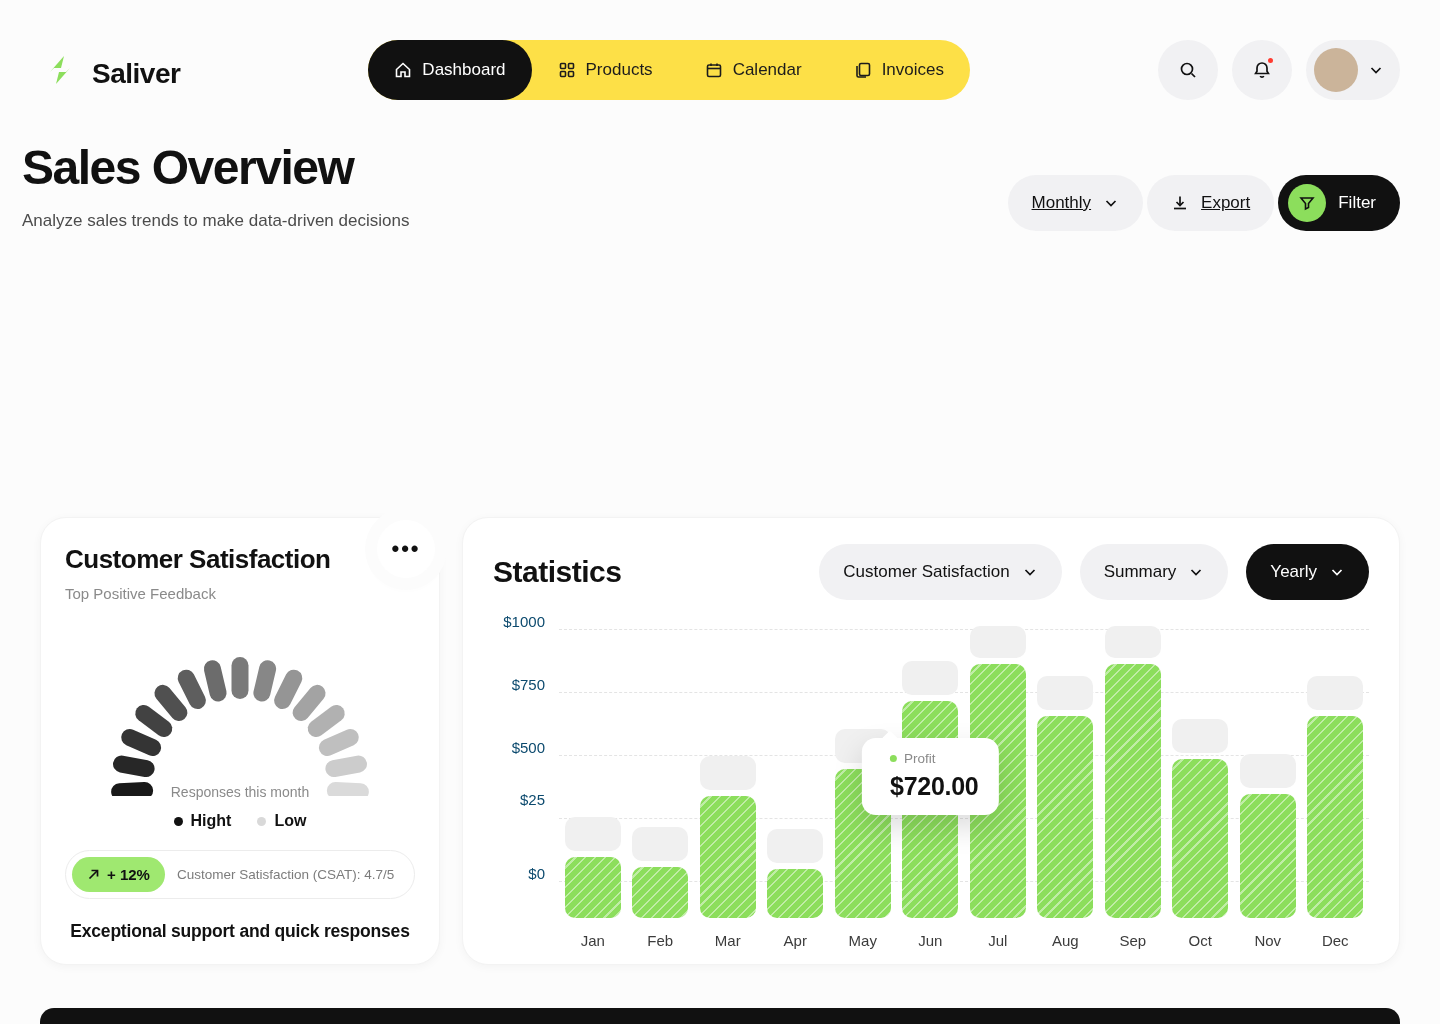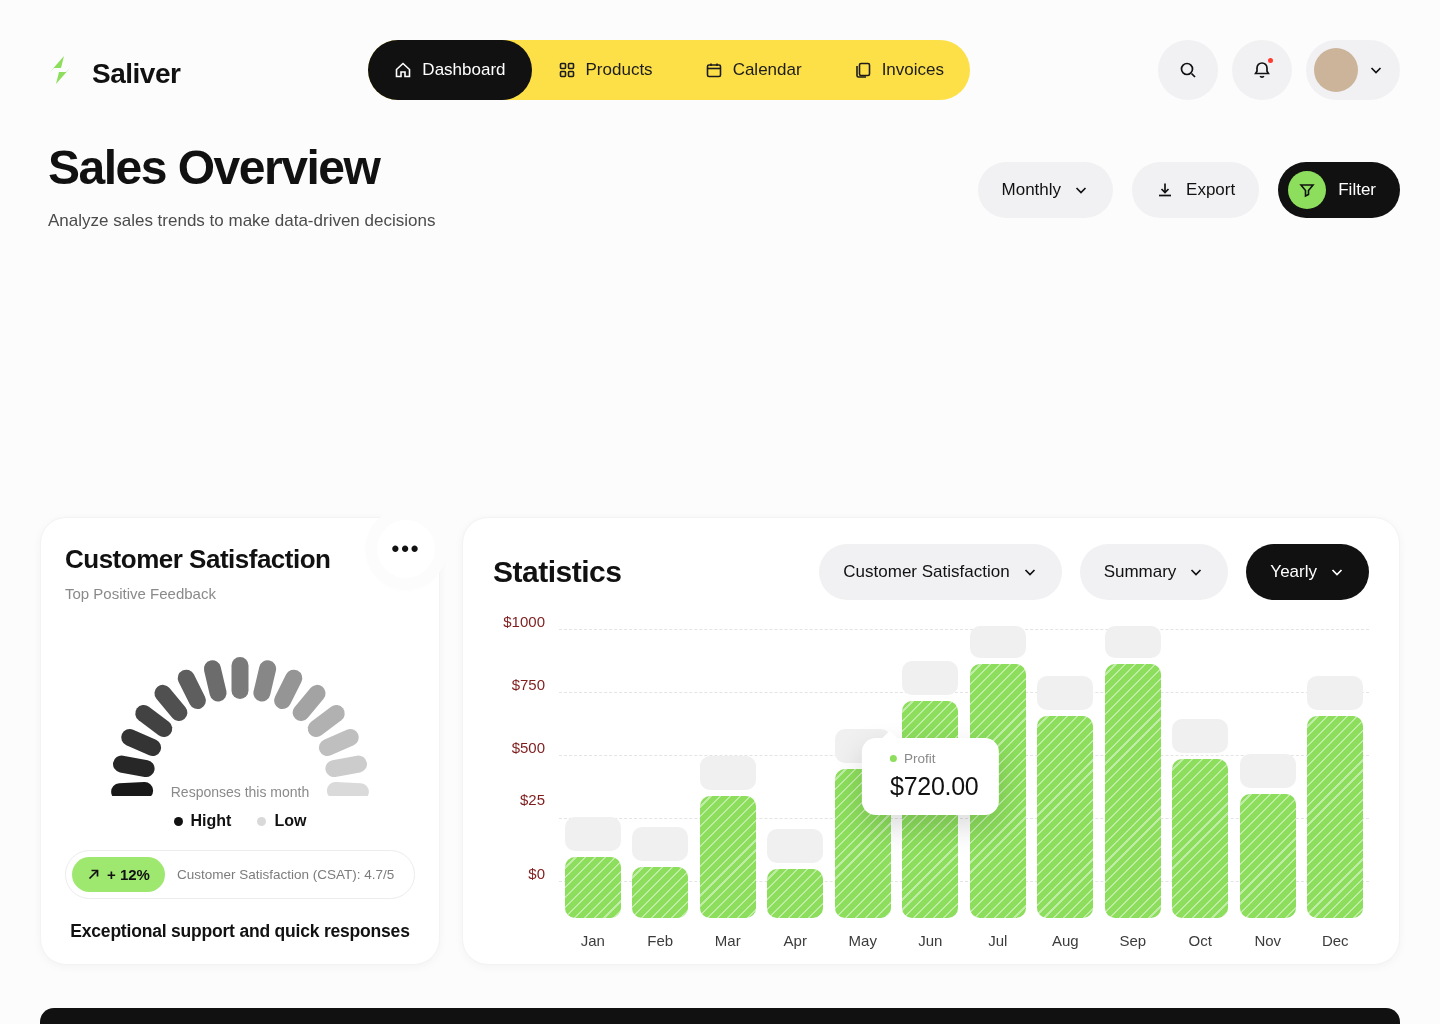--- a/index.html
+++ b/index.html
@@ -32,25 +32,25 @@
   .avatar-pill { display:flex; align-items:center; gap:10px; background:#f1f1f3;
                  border-radius:999px; height:60px; padding:8px 16px 8px 8px; border:none; cursor:pointer; }
   .avatar { width:44px; height:44px; border-radius:50%;
             background:
               radial-gradient(circle at 50% 28%, #3a2e26 0 32%, transparent 33%),
               radial-gradient(circle at 50% 62%, #c9a282 0 40%, transparent 41%),
               linear-gradient(160deg,#e8e2da 0%, #b3induced 100%);
             background-color:#cbb49a; }
 
   
-  .page-head { display:flex; align-items:center; justify-content:space-between;
-               padding:40px 40px 0 48px; }
+  .page-head { display:flex; align-items:flex-end; justify-content:space-between;
+               padding:40px 40px 0 22px; }
   .page-title { font-size:48px; font-weight:600; letter-spacing:-1.5px; }
   .page-sub { margin-top:16px; font-size:17px; color:#4c4c4c; }
-  .head-controls { display:flex; align-items:center; gap:19px; margin-top:8px; }
+  .head-controls { display:flex; align-items:center; gap:4px; margin-top:8px;text-decoration:underline; }
   .pill-btn { display:flex; align-items:center; gap:12px; height:56px; padding:0 24px;
               background:#f1f1f3; border:none; border-radius:999px; font-size:17px; color:#111;
               cursor:pointer; font-family:inherit; }
   .pill-btn.dark { background:#111; color:#fff; padding-left:10px; }
   .funnel-circle { width:38px; height:38px; border-radius:50%; background:#8CDE5C;
                    display:flex; align-items:center; justify-content:center; }
 
   
   .cards { display:flex; gap:22px; padding:0 40px; margin-top:286px; align-items:stretch; }
   .card { background:#fff; border-radius:26px; box-shadow:0 2px 10px rgba(0,0,0,0.04);
@@ -83,38 +83,38 @@
 
   
   .stats-head { display:flex; align-items:center; justify-content:space-between; }
   .stats-title { font-size:30px; font-weight:600; letter-spacing:-0.5px; }
   .stats-selectors { display:flex; gap:18px; }
 
   .chart { margin-top:26px; position:relative; }
   .plot { position:relative; height:292px; margin-left:66px; }
   .gridline { position:absolute; left:0; right:0; border-top:1.5px dashed #e4e4e4; }
   .ytick { position:absolute; left:-66px; width:52px; text-align:right; font-size:15px;
-           color:#7f1d1d; transform:translateY(-50%); }
+           color:#0c4a6e; transform:translateY(-50%); }
   .cols { position:absolute; inset:0; display:flex; z-index:2; }
   .col { flex:1; display:flex; flex-direction:column; justify-content:flex-end; align-items:center; }
   .cap { width:56px; height:34px; border-radius:10px; background:#f0f0f0; margin-bottom:6px; }
   .bar { width:56px; border-radius:10px;
          background:repeating-linear-gradient(135deg, rgba(255,255,255,0.45) 0 1.5px, transparent 1.5px 7px), #8CDE5C;
          cursor:pointer; }
   .xlabels { display:flex; margin-left:66px; margin-top:14px; }
   .xlabel { flex:1; text-align:center; font-size:15px; color:#3c3c3c; }
 
   .tooltip { position:absolute; top:112px; transform:translateX(-50%); background:#fff;
              border-radius:14px; padding:13px 20px 14px 28px; min-width:122px; z-index:5;
              box-shadow:0 12px 30px rgba(0,0,0,0.14); }
   .tooltip::before { content:""; position:absolute; top:-5px; left:22px; width:12px; height:12px;
                      background:#fff; transform:rotate(45deg); border-radius:2px; }
   .tt-label { display:flex; align-items:center; gap:7px; font-size:13.5px; color:#8a8a8a; }
   .tt-dot { width:7px; height:7px; border-radius:50%; background:#8CDE5C; }
-  .tt-value { margin-top:6px; font-size:25px; font-weight:400; letter-spacing:-0.3px; }
+  .tt-value { margin-top:6px; font-size:25px; font-weight:700; letter-spacing:-0.3px; }
 
   .footer-bar { position:absolute; bottom:0; left:40px; right:40px; height:16px;
                 background:#111; border-radius:14px 14px 0 0; }
 </style>
 </head>
 <body>
 
 <div class="topbar">
   <div class="logo">
     <svg width="40" height="40" viewBox="0 0 40 40">

